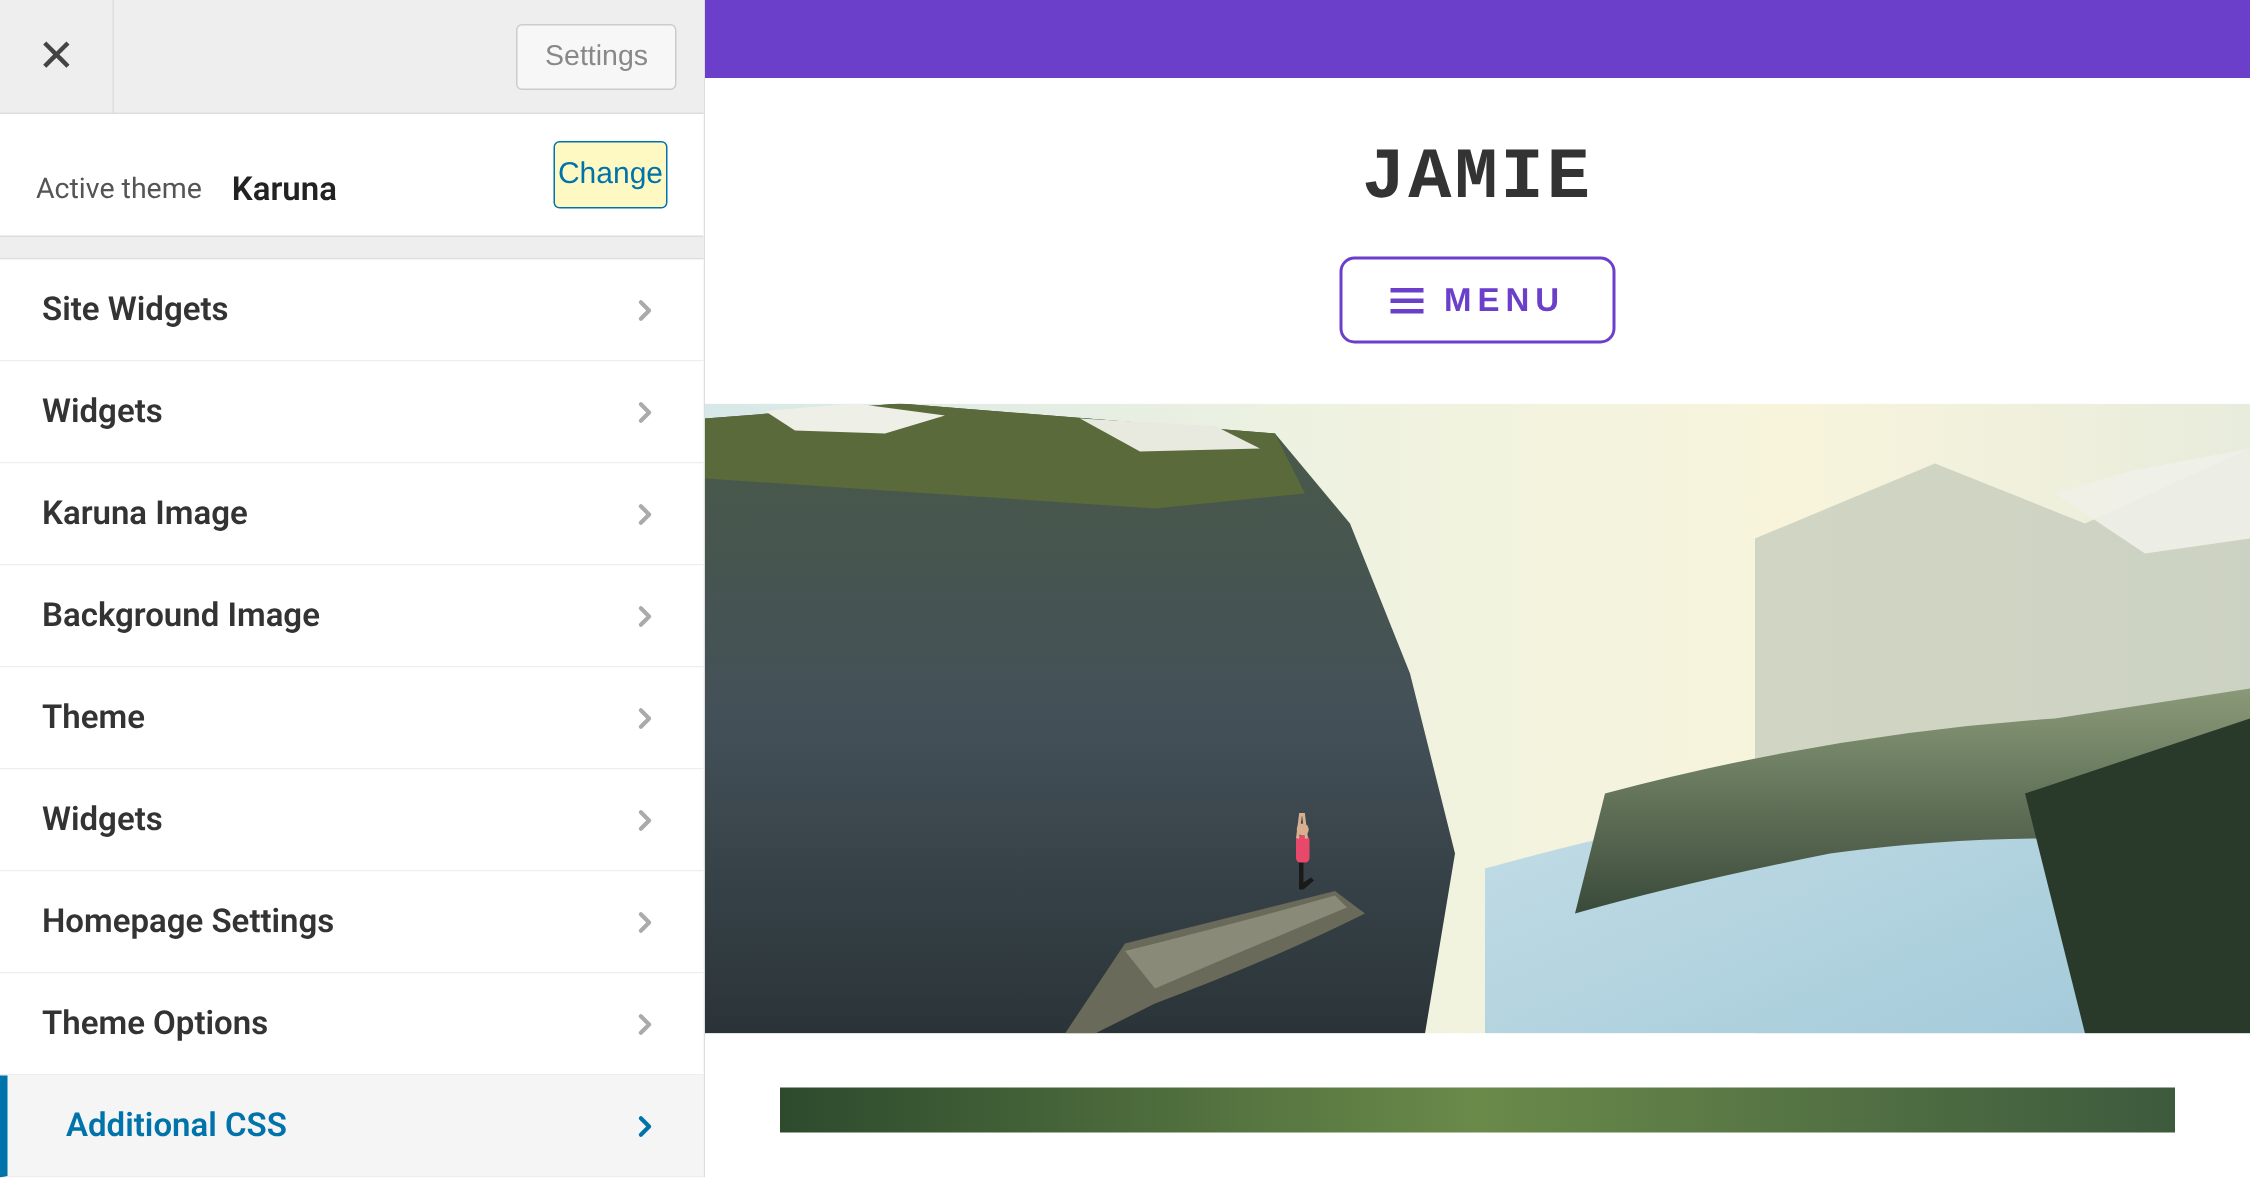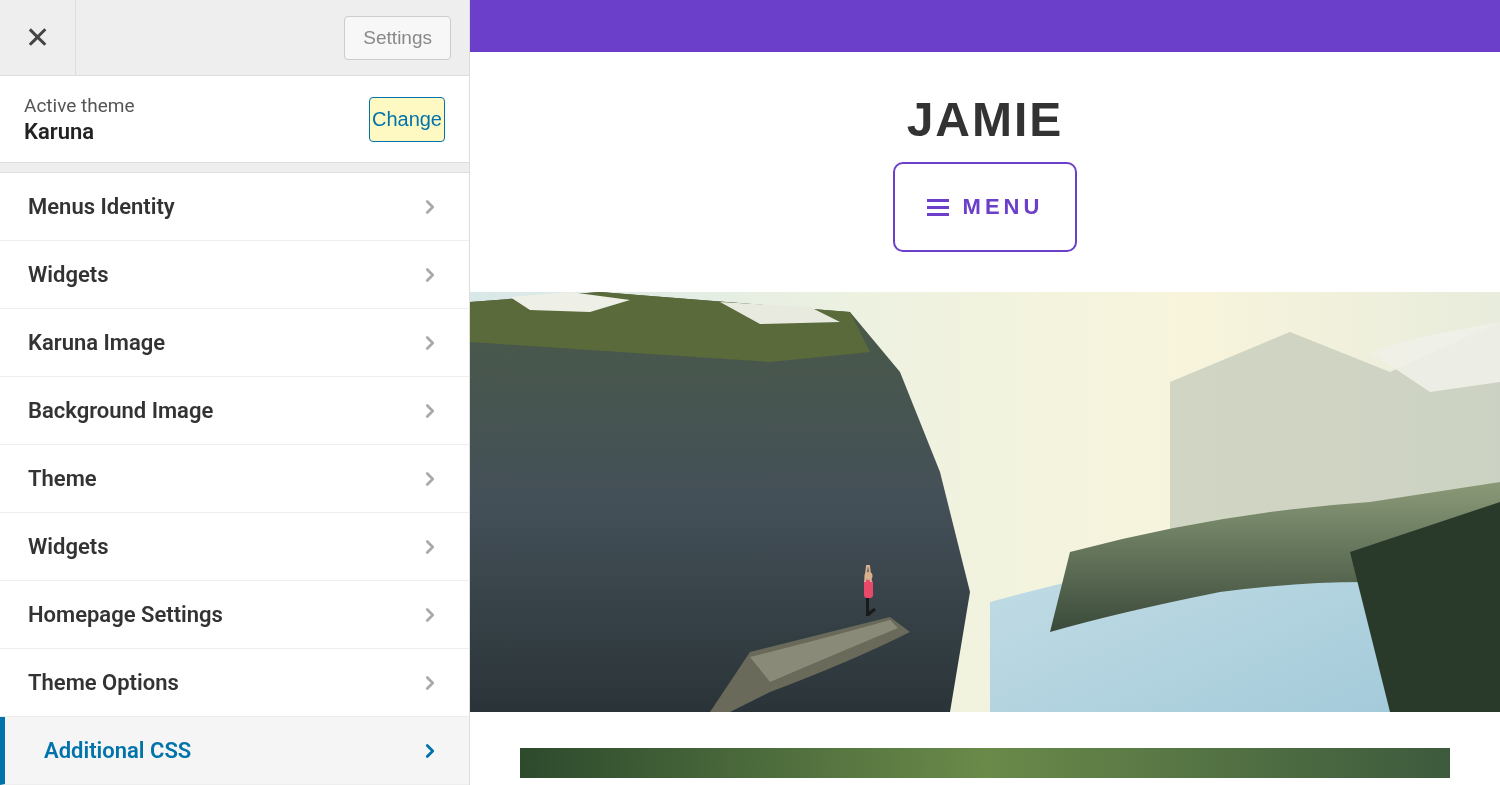--- a/index.html
+++ b/index.html
@@ -7,40 +7,40 @@
   body { display: flex; }
 
   
   .sidebar { width: 470px; height: 785px; background: #fff; border-right: 1px solid #ddd; display: flex; flex-direction: column; }
   .topbar { height: 76px; background: #eee; border-bottom: 1px solid #ddd; display: flex; align-items: center; justify-content: space-between; padding: 0 18px 0 0; }
   .close-cell { width: 76px; height: 76px; display: flex; align-items: center; justify-content: center; border-right: 1px solid #ddd; }
   .close-x { font-size: 30px; color: #444; cursor: pointer; line-height: 1; }
   .published-btn { background: #f7f7f7; border: 1px solid #ccc; border-radius: 4px; padding: 10px 18px; color: #888; font-size: 19px; cursor: default; }
 
   .active-theme { padding: 18px 24px; display: flex; align-items: center; justify-content: space-between; background: #fff; border-bottom: 1px solid #ddd; }
-  .active-theme-left { display: flex; flex-direction: column; gap: 2px; }
+  .active-theme-left { display: flex; gap: 20px; margin-top: 19px; }
   .active-label { font-size: 19px; color: #555; }
   .theme-name { font-size: 22px; color: #222; font-weight: 600; }
   .change-btn { border: 1px solid #0073aa; color: #0073aa; background: #fef9c3; border-radius: 4px; padding: 10px 2px; font-size: 20px; cursor: pointer; }
 
   .spacer { height: 26px; background: #eee; border-bottom: 1px solid #ddd; }
 
   .panel-list { flex: 1; display: flex; flex-direction: column; }
   .panel-item { display: flex; align-items: center; justify-content: space-between; padding: 0 28px; height: 68px; border-bottom: 1px solid #eee; font-size: 22px; font-weight: 600; color: #333; cursor: pointer; background: #fff; }
   .panel-item .chev { color: #aaa; }
   .panel-item.active { background: #f5f5f5; color: #0073aa; border-left: 5px solid #0073aa; padding-left: 39px; }
   .panel-item.active .chev { color: #0073aa; }
   .chev svg { width: 22px; height: 22px; display: block; }
 
   
   .preview { flex: 1; height: 785px; background: #fff; display: flex; flex-direction: column; }
   .purple-bar { height: 52px; background: #6b3fc9; }
   .site-header { display: flex; flex-direction: column; align-items: center; padding: 40px 0 40px; }
-  .site-title { font-size: 48px; letter-spacing: 2px; color: #333; font-weight: 700; font-family: Liberation Sans, sans-serif; }
-  .menu-btn { margin-top: 15px; border: 2px solid #6b3fc9; border-radius: 10px; padding: 30px 32px; display: flex; align-items: center; gap: 14px; color: #6b3fc9; font-size: 22px; font-weight: 700; letter-spacing: 4px; background: #fff; cursor: pointer; }
+  .site-title { font-size: 48px; letter-spacing: 2px; color: #333; font-weight: 700; font-family: Liberation Mono, monospace; }
+  .menu-btn { margin-top: 25px; border: 2px solid #6b3fc9; border-radius: 10px; padding: 14px 32px; display: flex; align-items: center; gap: 14px; color: #6b3fc9; font-size: 22px; font-weight: 700; letter-spacing: 4px; background: #fff; cursor: pointer; }
   .hamburger { display: flex; flex-direction: column; gap: 4px; }
   .hamburger span { width: 22px; height: 3px; background: #6b3fc9; display: block; }
 
   
   .hero { width: 100%; height: 420px; position: relative; overflow: hidden; }
   .hero svg { width: 100%; height: 100%; display: block; }
 
   .content-img { margin: 36px auto 0; width: 930px; height: 30px; background: linear-gradient(90deg, #2d4a2d, #6a8a4a, #3d5a3d); }
 </style>
 </head>
@@ -59,21 +59,21 @@
       <span class="active-label">Active theme</span>
       <span class="theme-name">Karuna</span>
     </div>
     <button class="change-btn">Change</button>
   </div>
 
   <div class="spacer"></div>
 
   <div class="panel-list" id="panel-list">
       <div class="panel-item">
-        <span>Menus Identity</span>
+        <span>Site Widgets</span>
         <span class="chev">
           <svg viewBox="0 0 24 24" fill="none" stroke="currentColor" stroke-width="3" stroke-linecap="round" stroke-linejoin="round">
             <polyline points="9 18 15 12 9 6"></polyline>
           </svg>
         </span>
       </div>
       <div class="panel-item">
         <span>Widgets</span>
         <span class="chev">
           <svg viewBox="0 0 24 24" fill="none" stroke="currentColor" stroke-width="3" stroke-linecap="round" stroke-linejoin="round">

